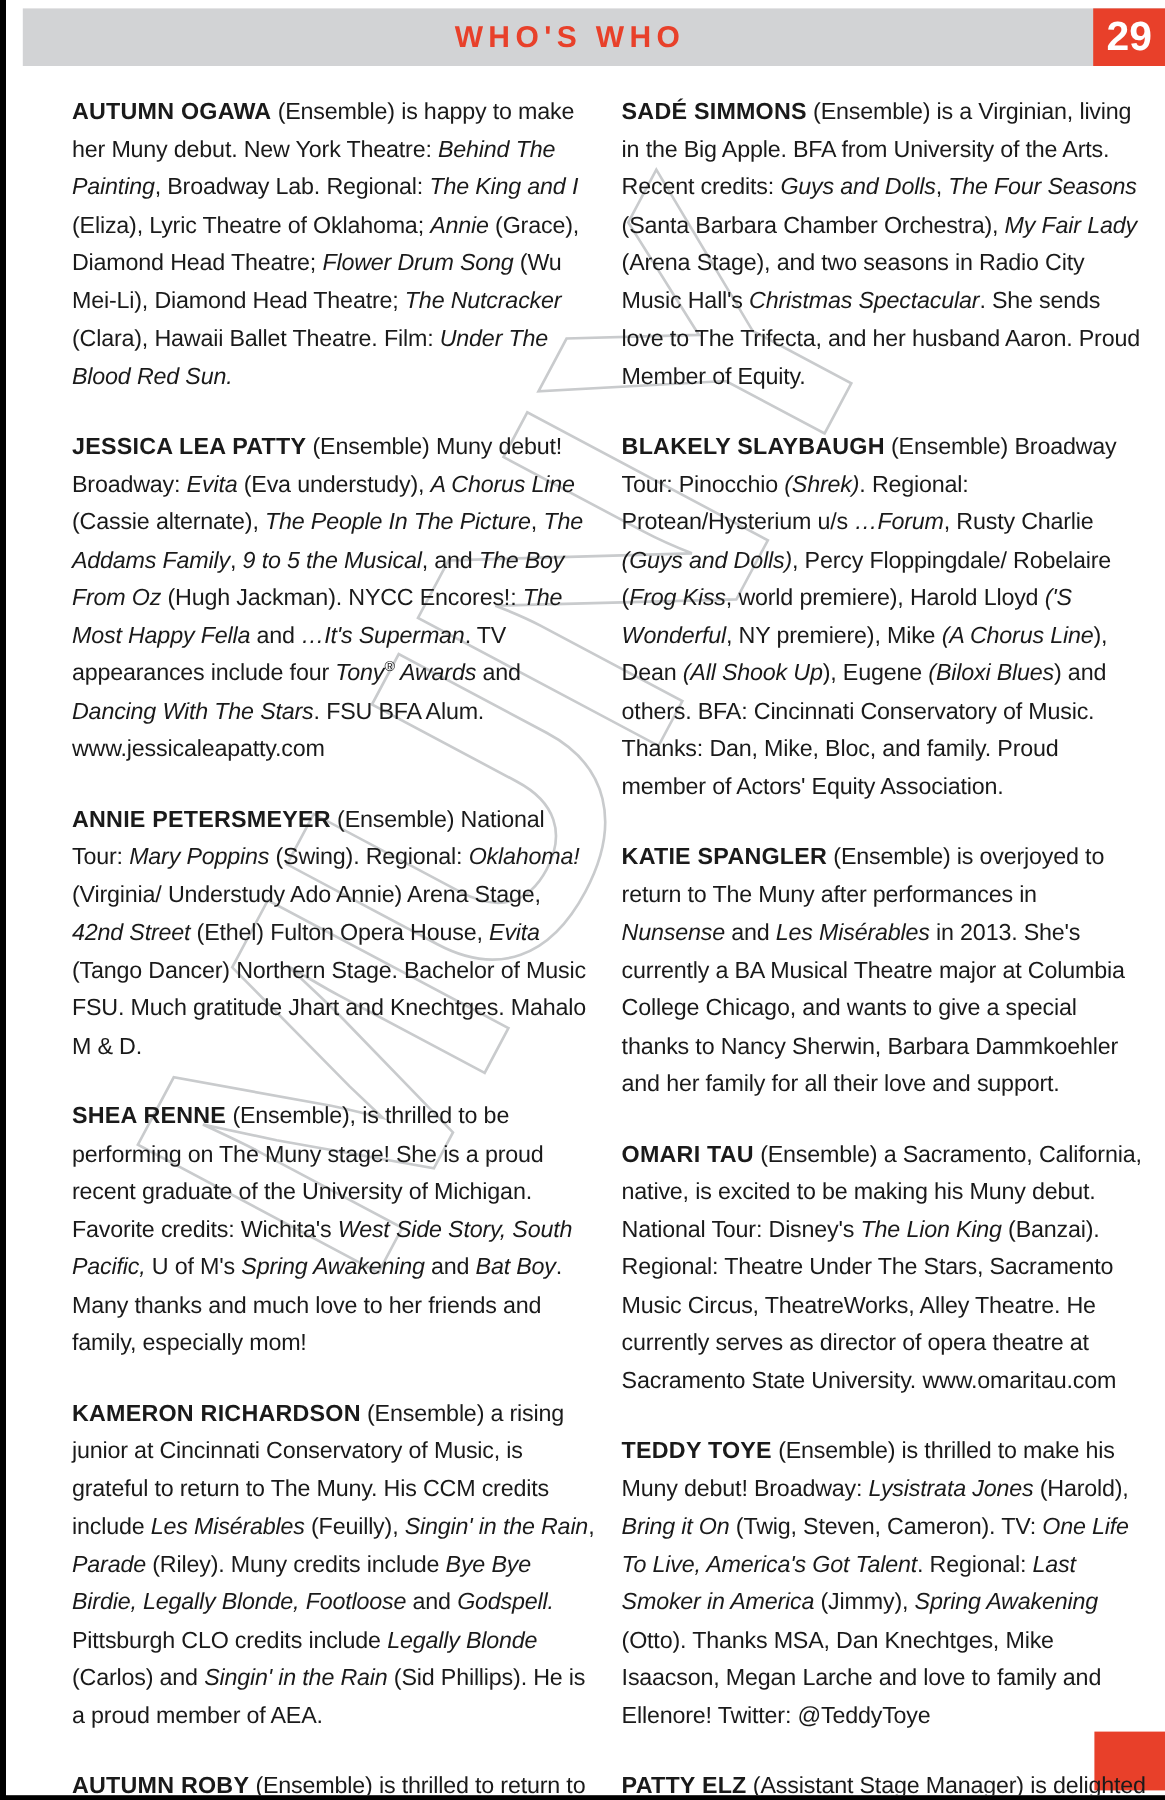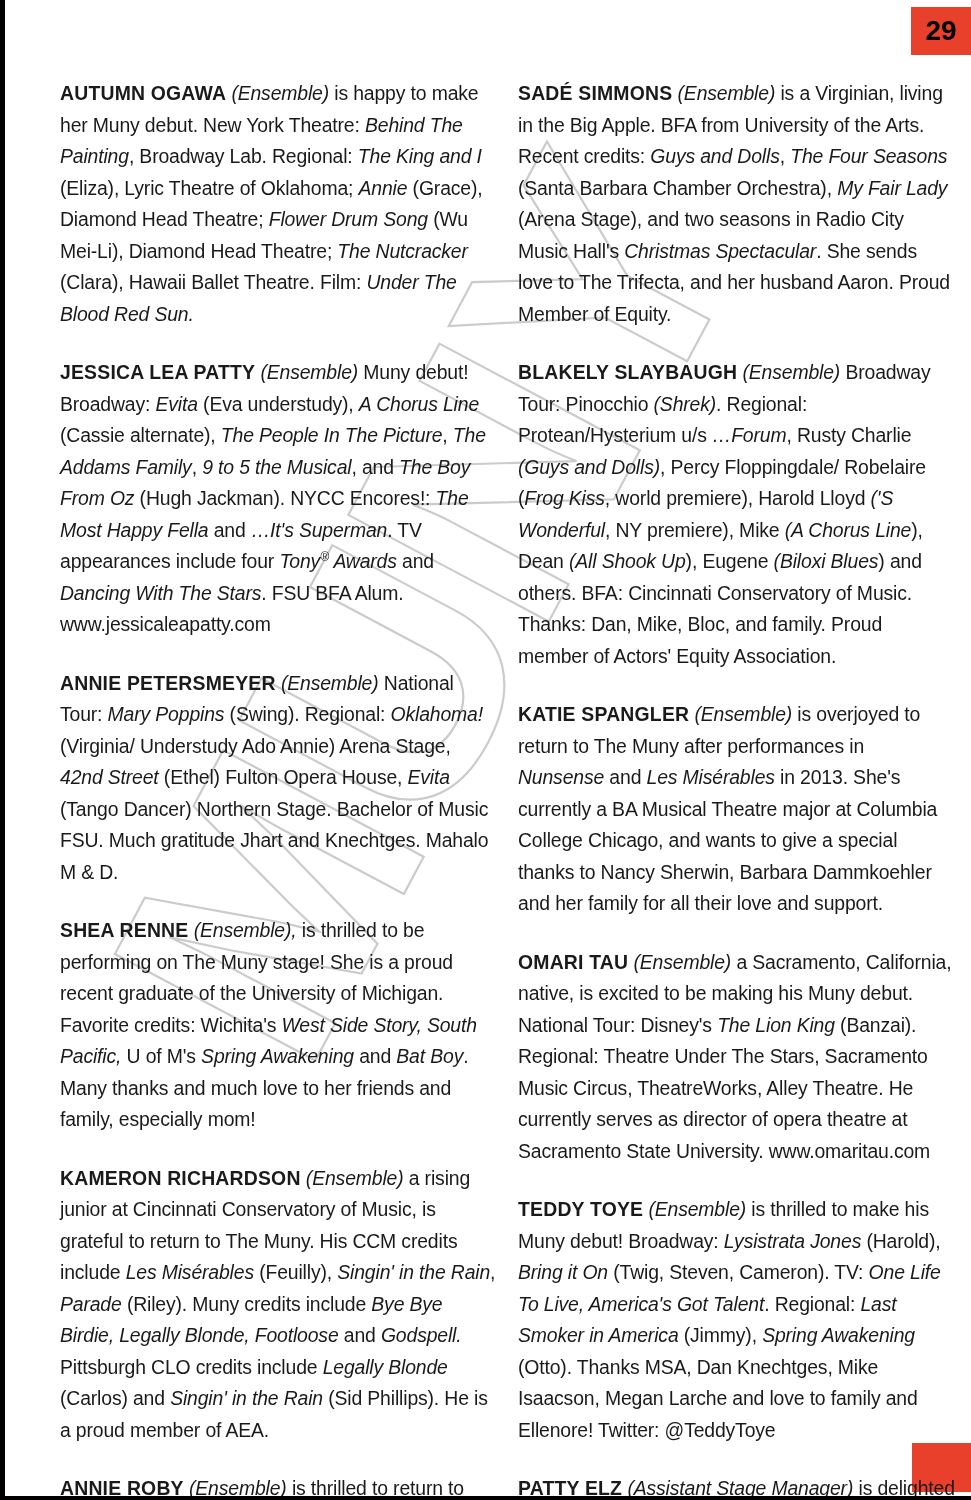--- a/index.html
+++ b/index.html
@@ -54,23 +54,23 @@
     width: 60px;
     height: 48px;
     background: #e8402a;
   }
   .page-number {
     display: block;
     width: 100%;
     height: 48px;
     line-height: 48px;
     text-align: center;
-    color: #000000;
+    color: #ffffff;
     font-weight: bold;
-    font-size: 28px;
+    font-size: 34px;
     font-family: "Liberation Sans", sans-serif;
   }
 
   
   .footer-block {
     position: absolute;
     right: 0px;
     bottom: 4px;
     width: 59px;
     height: 49px;
@@ -124,52 +124,54 @@
     letter-spacing: -0.15px;
   }
   .bio:last-child { margin-bottom: 0; }
 
   .bio .nm {
     font-weight: bold;
     letter-spacing: 0.2px;
     text-align: center;
   }
   .bio .role {
-    font-style: italic;
   }
   .bio i { font-style: italic; }
   .bio sup {
     font-size: 0.62em;
     vertical-align: super;
     line-height: 0;
   }
 </style>
 </head>
 <body>
 
 <div class="page">
 
+  <div class="header-bar">
+    <div class="header-title">WHO'S WHO</div>
+  </div>
   <div class="page-number-box">
     <span class="page-number">29</span>
   </div>
 
   <svg class="watermark" viewBox="0 0 971 1500" xmlns="http://www.w3.org/2000/svg">
     <g transform="translate(300,1080) rotate(-62)">
       <text x="0" y="0">MUNY</text>
     </g>
   </svg>
 
   <div class="columns">
     <div class="col col-left">
         <p class="bio"><span class="nm">AUTUMN OGAWA</span> <span class="role">(Ensemble)</span> <span class="txt">is happy to make her Muny debut. New York Theatre: <i>Behind The Painting</i>, Broadway Lab. Regional: <i>The King and I</i> (Eliza), Lyric Theatre of Oklahoma; <i>Annie</i> (Grace), Diamond Head Theatre; <i>Flower Drum Song</i> (Wu Mei-Li), Diamond Head Theatre; <i>The Nutcracker</i> (Clara), Hawaii Ballet Theatre. Film: <i>Under The Blood Red Sun.</i></span></p>
         <p class="bio"><span class="nm">JESSICA LEA PATTY</span> <span class="role">(Ensemble)</span> <span class="txt">Muny debut! Broadway: <i>Evita</i> (Eva understudy), <i>A Chorus Line</i> (Cassie alternate), <i>The People In The Picture</i>, <i>The Addams Family</i>, <i>9 to 5 the Musical</i>, and <i>The Boy From Oz</i> (Hugh Jackman). NYCC Encores!: <i>The Most Happy Fella</i> and <i>…It's Superman</i>. TV appearances include four <i>Tony<sup>®</sup> Awards</i> and <i>Dancing With The Stars</i>. FSU BFA Alum. www.jessicaleapatty.com</span></p>
         <p class="bio"><span class="nm">ANNIE PETERSMEYER</span> <span class="role">(Ensemble)</span> <span class="txt">National Tour: <i>Mary Poppins</i> (Swing). Regional: <i>Oklahoma!</i> (Virginia/ Understudy Ado Annie) Arena Stage, <i>42nd Street</i> (Ethel) Fulton Opera House, <i>Evita</i> (Tango Dancer) Northern Stage. Bachelor of Music FSU. Much gratitude Jhart and Knechtges. Mahalo M &amp; D.</span></p>
         <p class="bio"><span class="nm">SHEA RENNE</span> <span class="role">(Ensemble),</span> <span class="txt">is thrilled to be performing on The Muny stage! She is a proud recent graduate of the University of Michigan. Favorite credits: Wichita's <i>West Side Story, South Pacific,</i> U of M's <i>Spring Awakening</i> and <i>Bat Boy</i>. Many thanks and much love to her friends and family, especially mom!</span></p>
         <p class="bio"><span class="nm">KAMERON RICHARDSON</span> <span class="role">(Ensemble)</span> <span class="txt">a rising junior at Cincinnati Conservatory of Music, is grateful to return to The Muny. His CCM credits include <i>Les Misérables</i> (Feuilly), <i>Singin' in the Rain</i>, <i>Parade</i> (Riley). Muny credits include <i>Bye Bye Birdie, Legally Blonde, Footloose</i> and <i>Godspell.</i> Pittsburgh CLO credits include <i>Legally Blonde</i> (Carlos) and <i>Singin' in the Rain</i> (Sid Phillips). He is a proud member of AEA.</span></p>
-        <p class="bio"><span class="nm">ANNIE ROBY</span> <span class="role">(Ensemble)</span> <span class="txt">is thrilled to return to The Muny! Other Muny productions:  (2012),  (2012),  (2005). He has also performed at the Fox Theatre with national tours of  and . A Baltimore native, Robbie holds a BS in Elementary Education from Towson University. Dare to Dream!</span></p>
+        <p class="bio"><span class="nm">AUTUMN ROBY</span> <span class="role">(Ensemble)</span> <span class="txt">is thrilled to return to The Muny! Other Muny productions:  (2012),  (2012),  (2005). He has also performed at the Fox Theatre with national tours of  and . A Baltimore native, Robbie holds a BS in Elementary Education from Towson University. Dare to Dream!</span></p>
       </div>
     <div class="col col-right">
         <p class="bio"><span class="nm">SADÉ SIMMONS</span> <span class="role">(Ensemble)</span> <span class="txt">is a Virginian, living in the Big Apple. BFA from University of the Arts. Recent credits: <i>Guys and Dolls</i>, <i>The Four Seasons</i> (Santa Barbara Chamber Orchestra), <i>My Fair Lady</i> (Arena Stage), and two seasons in Radio City Music Hall's <i>Christmas Spectacular</i>. She sends love to The Trifecta, and her husband Aaron. Proud Member of Equity.</span></p>
         <p class="bio"><span class="nm">BLAKELY SLAYBAUGH</span> <span class="role">(Ensemble)</span> <span class="txt">Broadway Tour: Pinocchio <i>(Shrek)</i>. Regional: Protean/Hysterium u/s <i>…Forum</i>, Rusty Charlie <i>(Guys and Dolls)</i>, Percy Floppingdale/ Robelaire (<i>Frog Kiss</i>, world premiere), Harold Lloyd <i>('S Wonderful</i>, NY premiere), Mike <i>(A Chorus Line</i>), Dean <i>(All Shook Up</i>), Eugene <i>(Biloxi Blues</i>) and others. BFA: Cincinnati Conservatory of Music. Thanks: Dan, Mike, Bloc, and family. Proud member of Actors' Equity Association.</span></p>
         <p class="bio"><span class="nm">KATIE SPANGLER</span> <span class="role">(Ensemble)</span> <span class="txt">is overjoyed to return to The Muny after performances in <i>Nunsense</i> and <i>Les Misérables</i> in 2013. She's currently a BA Musical Theatre major at Columbia College Chicago, and wants to give a special thanks to Nancy Sherwin, Barbara Dammkoehler and her family for all their love and support.</span></p>
         <p class="bio"><span class="nm">OMARI TAU</span> <span class="role">(Ensemble)</span> <span class="txt">a Sacramento, California, native, is excited to be making his Muny debut. National Tour: Disney's <i>The Lion King</i> (Banzai). Regional: Theatre Under The Stars, Sacramento Music Circus, TheatreWorks, Alley Theatre. He currently serves as director of opera theatre at Sacramento State University. www.omaritau.com</span></p>
         <p class="bio"><span class="nm">TEDDY TOYE</span> <span class="role">(Ensemble)</span> <span class="txt">is thrilled to make his Muny debut! Broadway: <i>Lysistrata Jones</i> (Harold), <i>Bring it On</i> (Twig, Steven, Cameron). TV: <i>One Life To Live, America's Got Talent</i>. Regional: <i>Last Smoker in America</i> (Jimmy), <i>Spring Awakening</i> (Otto). Thanks MSA, Dan Knechtges, Mike Isaacson, Megan Larche and love to family and Ellenore! Twitter: @TeddyToye</span></p>
         <p class="bio"><span class="nm">PATTY ELZ</span> <span class="role">(Assistant Stage Manager)</span> <span class="txt">is delighted to be returning to The Muny for the summer after several years working as a lighting designer for concerts, corporate and special events.</span></p>
       </div>
   </div>

